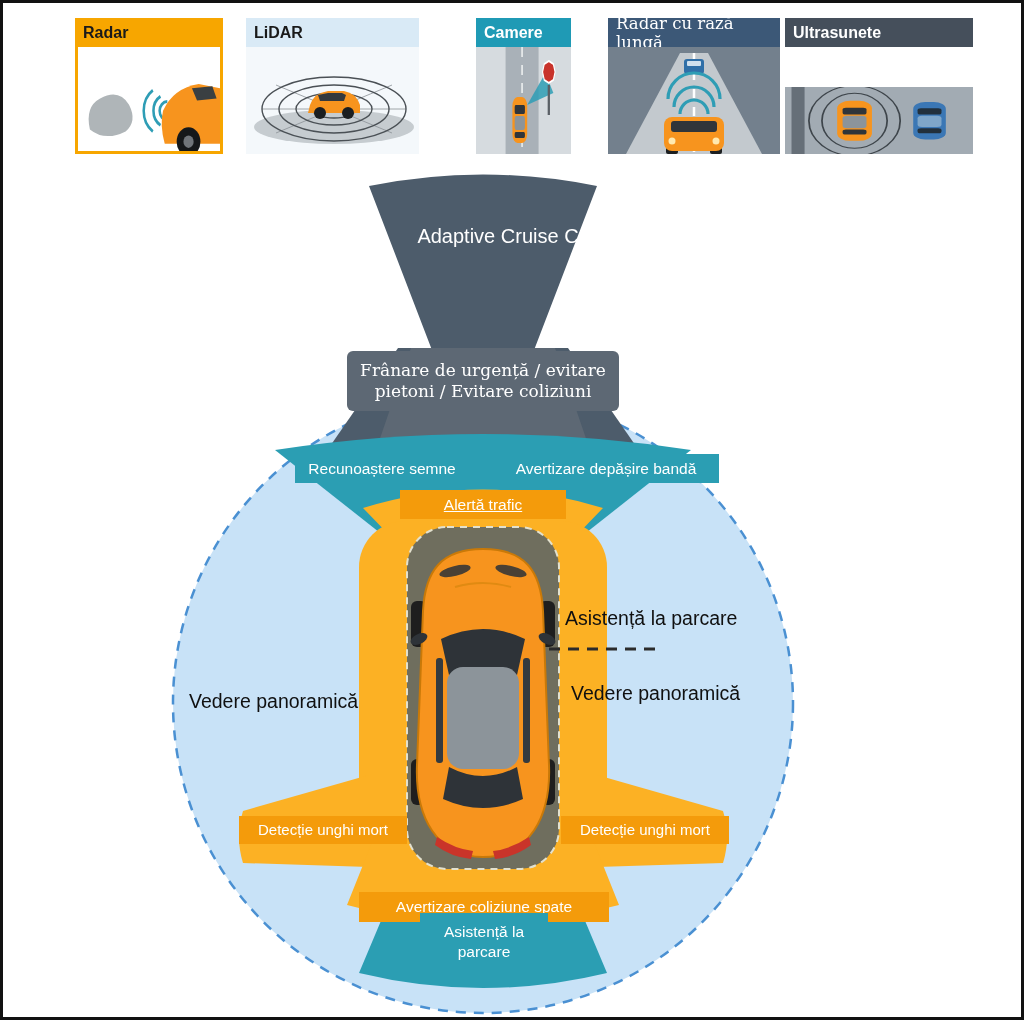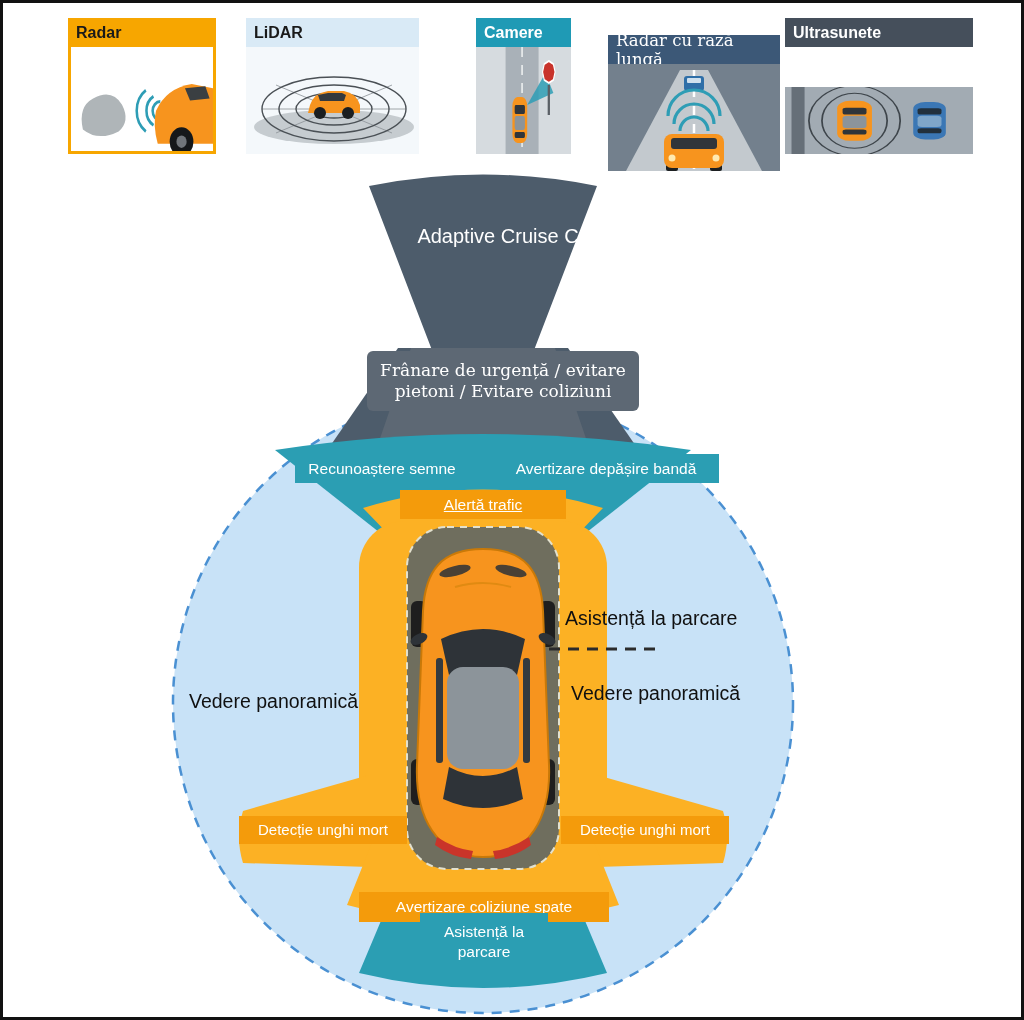--- a/index.html
+++ b/index.html
@@ -8,41 +8,41 @@
 
   .bg-svg { position:absolute; left:0; top:0; width:1024px; height:1020px; }
 
   
   .legend { position:absolute; left:0; top:15px; width:100%; height:136px; }
   .card { position:absolute; top:0; height:136px; display:flex; flex-direction:column; }
   .card-header { height:29px; display:flex; align-items:center; padding-left:8px; font-size:16px; font-weight:bold; }
   .card-illus { flex:1; position:relative; overflow:hidden; }
   .card-illus svg { display:block; width:100%; height:100%; }
 
-  .card-radar        { left:65px;  width:148px; }
+  .card-radar        { left:72px;  width:148px; }
   .card-lidar        { left:243px; width:173px;text-align:right; }
   .card-camere       { left:428px; width:140px;padding-left:45px; }
-  .card-longradar    { left:605px; width:172px;margin-top:17px; }
+  .card-longradar    { left:605px; width:172px; }
   .card-ultrasunete  { left:782px; width:188px;gap:40px; }
 
   .card-radar .card-header       { background:#F7A600; color:#1a1a1a; }
   .card-radar .card-illus        { border:3px solid #F7A600; border-top:none; background:#fff; }
   .card-lidar .card-header       { background:#D9EAF6; color:#1a1a1a; }
   .card-camere .card-header      { background:#1F9AB5; color:#fff; }
   .card-longradar .card-header   { background:#3C5877; color:#fff; font-family:"DejaVu Serif", serif; font-weight:400; font-size:16.5px; }
   .card-ultrasunete .card-header { background:#454F5B; color:#fff; }
 
   
   .zlabel { position:absolute; display:flex; align-items:center; justify-content:center; text-align:center; color:#fff; line-height:1.25; }
   .box-teal   { background:#2B9EB3; }
   .box-orange { background:#F49B0B; }
   .box-gray   { background:#5D6874; border-radius:6px; font-family:"DejaVu Serif", serif; }
 
   .lbl-acc        { left:368px; top:202px; width:224px; height:62px; font-size:20px; background:transparent;margin-left:40px; }
-  .lbl-emergency  { left:364px; top:348px; width:272px; height:60px; font-size:17px; padding:4px 10px; }
+  .lbl-emergency  { left:344px; top:348px; width:272px; height:60px; font-size:17px; padding:4px 10px; }
   .lbl-sign       { left:292px; top:451px; width:174px; height:29px; font-size:15.5px; }
   .lbl-lane       { left:490px; top:451px; width:226px; height:29px; font-size:15.5px; }
   .lbl-traffic    { left:397px; top:487px; width:166px; height:29px; font-size:15.5px;text-decoration:underline; }
   .lbl-blind-l    { left:236px; top:813px; width:168px; height:28px; font-size:15px; }
   .lbl-blind-r    { left:558px; top:813px; width:168px; height:28px; font-size:15px; }
   .lbl-rear       { left:356px; top:863px; width:250px; height:30px; font-size:15.5px;margin-top:26px; }
   .lbl-park-rear  { left:417px; top:910px; width:128px; height:57px; font-size:15.5px; padding:2px 8px; }
 
   .txt-dark { position:absolute; color:#101010; font-size:19.5px; white-space:nowrap; }
   .txt-park-side { left:562px; top:604px; }

